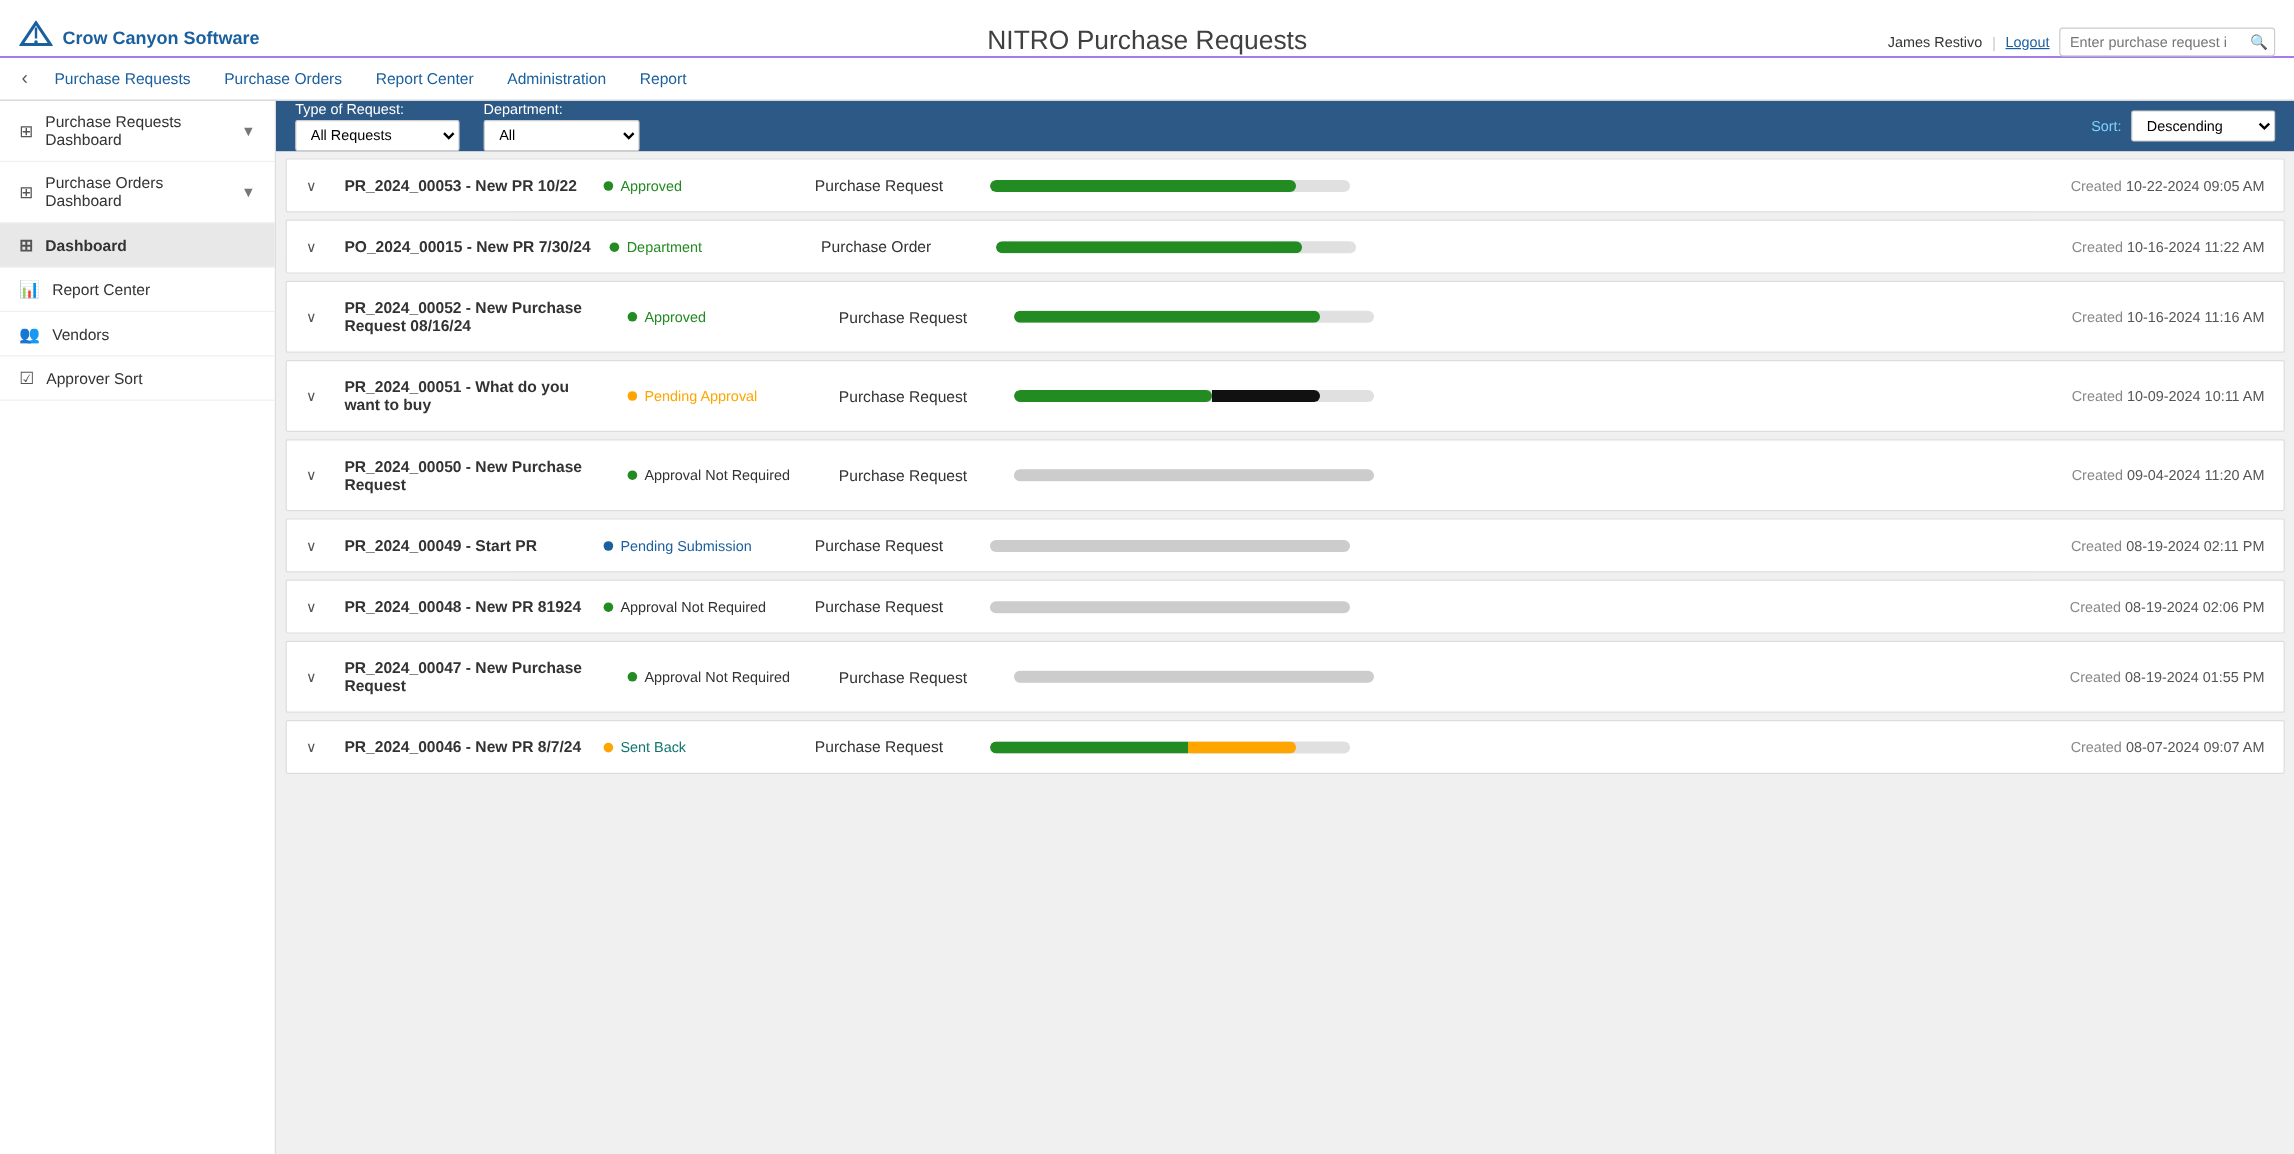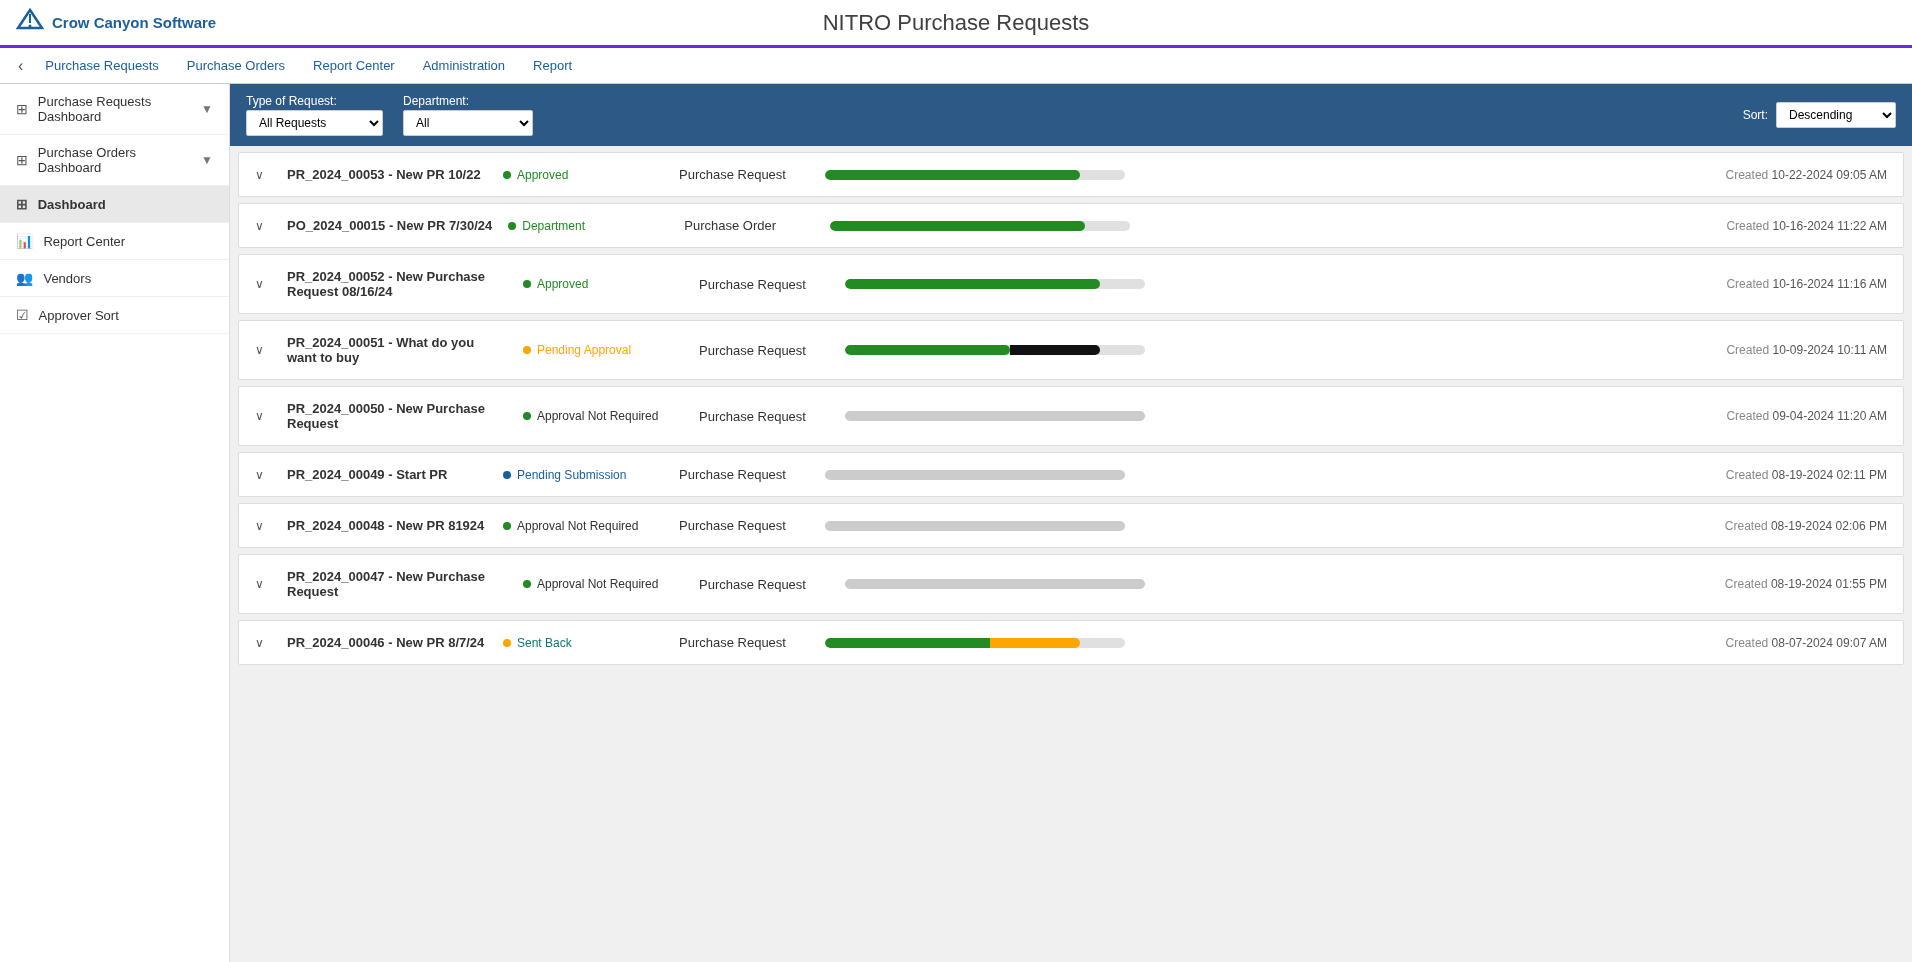--- a/index.html
+++ b/index.html
@@ -1,24 +1,24 @@
 <!DOCTYPE html>
 <html><head>
   <meta charset="utf-8">
   <style>
     * { box-sizing: border-box; margin: 0; padding: 0; }
     body { font-family: Arial, sans-serif; font-size: 13px; background: #f0f0f0; display: flex; flex-direction: column; height: 100vh; overflow: hidden; }
 
     
     .top-header {
       background: #fff;
-      border-bottom: 3px solid #6d28d9;
-      display: flex;
-      align-items: center;
-      padding: 12px 16px;
+      border-bottom: 1px solid #6d28d9;
+      display: flex;
+      align-items: flex-end;
+      padding: 0 16px;
       height: 48px;
       position: relative;
     }
     .logo-area {
       display: flex;
       align-items: center;
       gap: 8px;
       min-width: 200px;
     }
     .logo-icon {
@@ -137,21 +137,21 @@
     
     .content-area {
       flex: 1;
       overflow-y: auto;
       background: #f0f0f0;
     }
 
     
     .filter-bar {
       background: #2d5986;
-      padding: 10px 16px;
+      padding: 0 16px;
       display: flex;
       align-items: center;
       gap: 20px;
     }
     .filter-label {
       color: #fff;
       font-size: 12px;
       margin-bottom: 2px;
     }
     .filter-group {
@@ -165,21 +165,21 @@
       border-radius: 2px;
       background: #fff;
       min-width: 130px;
     }
     .filter-right {
       margin-left: auto;
       display: flex;
       align-items: center;
       gap: 8px;
     }
-    .sort-label { color: #ffffff; font-size: 12px; }
+    .sort-label { color: #7dd3fc; font-size: 12px; }
     .sort-select {
       padding: 4px 8px;
       font-size: 12px;
       border: 1px solid #ccc;
       border-radius: 2px;
       background: #fff;
       min-width: 120px;
     }
 
     
@@ -270,20 +270,29 @@
     <span class="logo-icon">
       <svg width="28" height="24" viewBox="0 0 28 24">
         <polygon points="14,2 26,20 2,20" fill="none" stroke="#1a5f9e" stroke-width="2.5"></polygon>
         <line x1="14" y1="6" x2="14" y2="15" stroke="#1a5f9e" stroke-width="2"></line>
         <circle cx="14" cy="18" r="1.5" fill="#1a5f9e"></circle>
       </svg>
     </span>
     <span class="logo-text">Crow Canyon Software</span>
   </div>
   <span class="page-title-center">NITRO Purchase Requests</span>
+  <div class="top-right">
+    <span class="user-info">James Restivo</span>
+    <span style="color:#ccc;">|</span>
+    <span class="logout-link">Logout</span>
+    <div class="search-wrapper">
+      <input class="search-box" type="text" placeholder="Enter purchase request i" style="">
+      <span class="search-icon-inline">🔍</span>
+    </div>
+  </div>
 </div>
 
 <div class="nav-bar">
   <span class="nav-back">‹</span>
   <a class="nav-item">Purchase Requests</a>
   <a class="nav-item">Purchase Orders</a>
   <a class="nav-item">Report Center</a>
   <a class="nav-item">Administration</a>
   <a class="nav-item">Report</a>
 </div>

